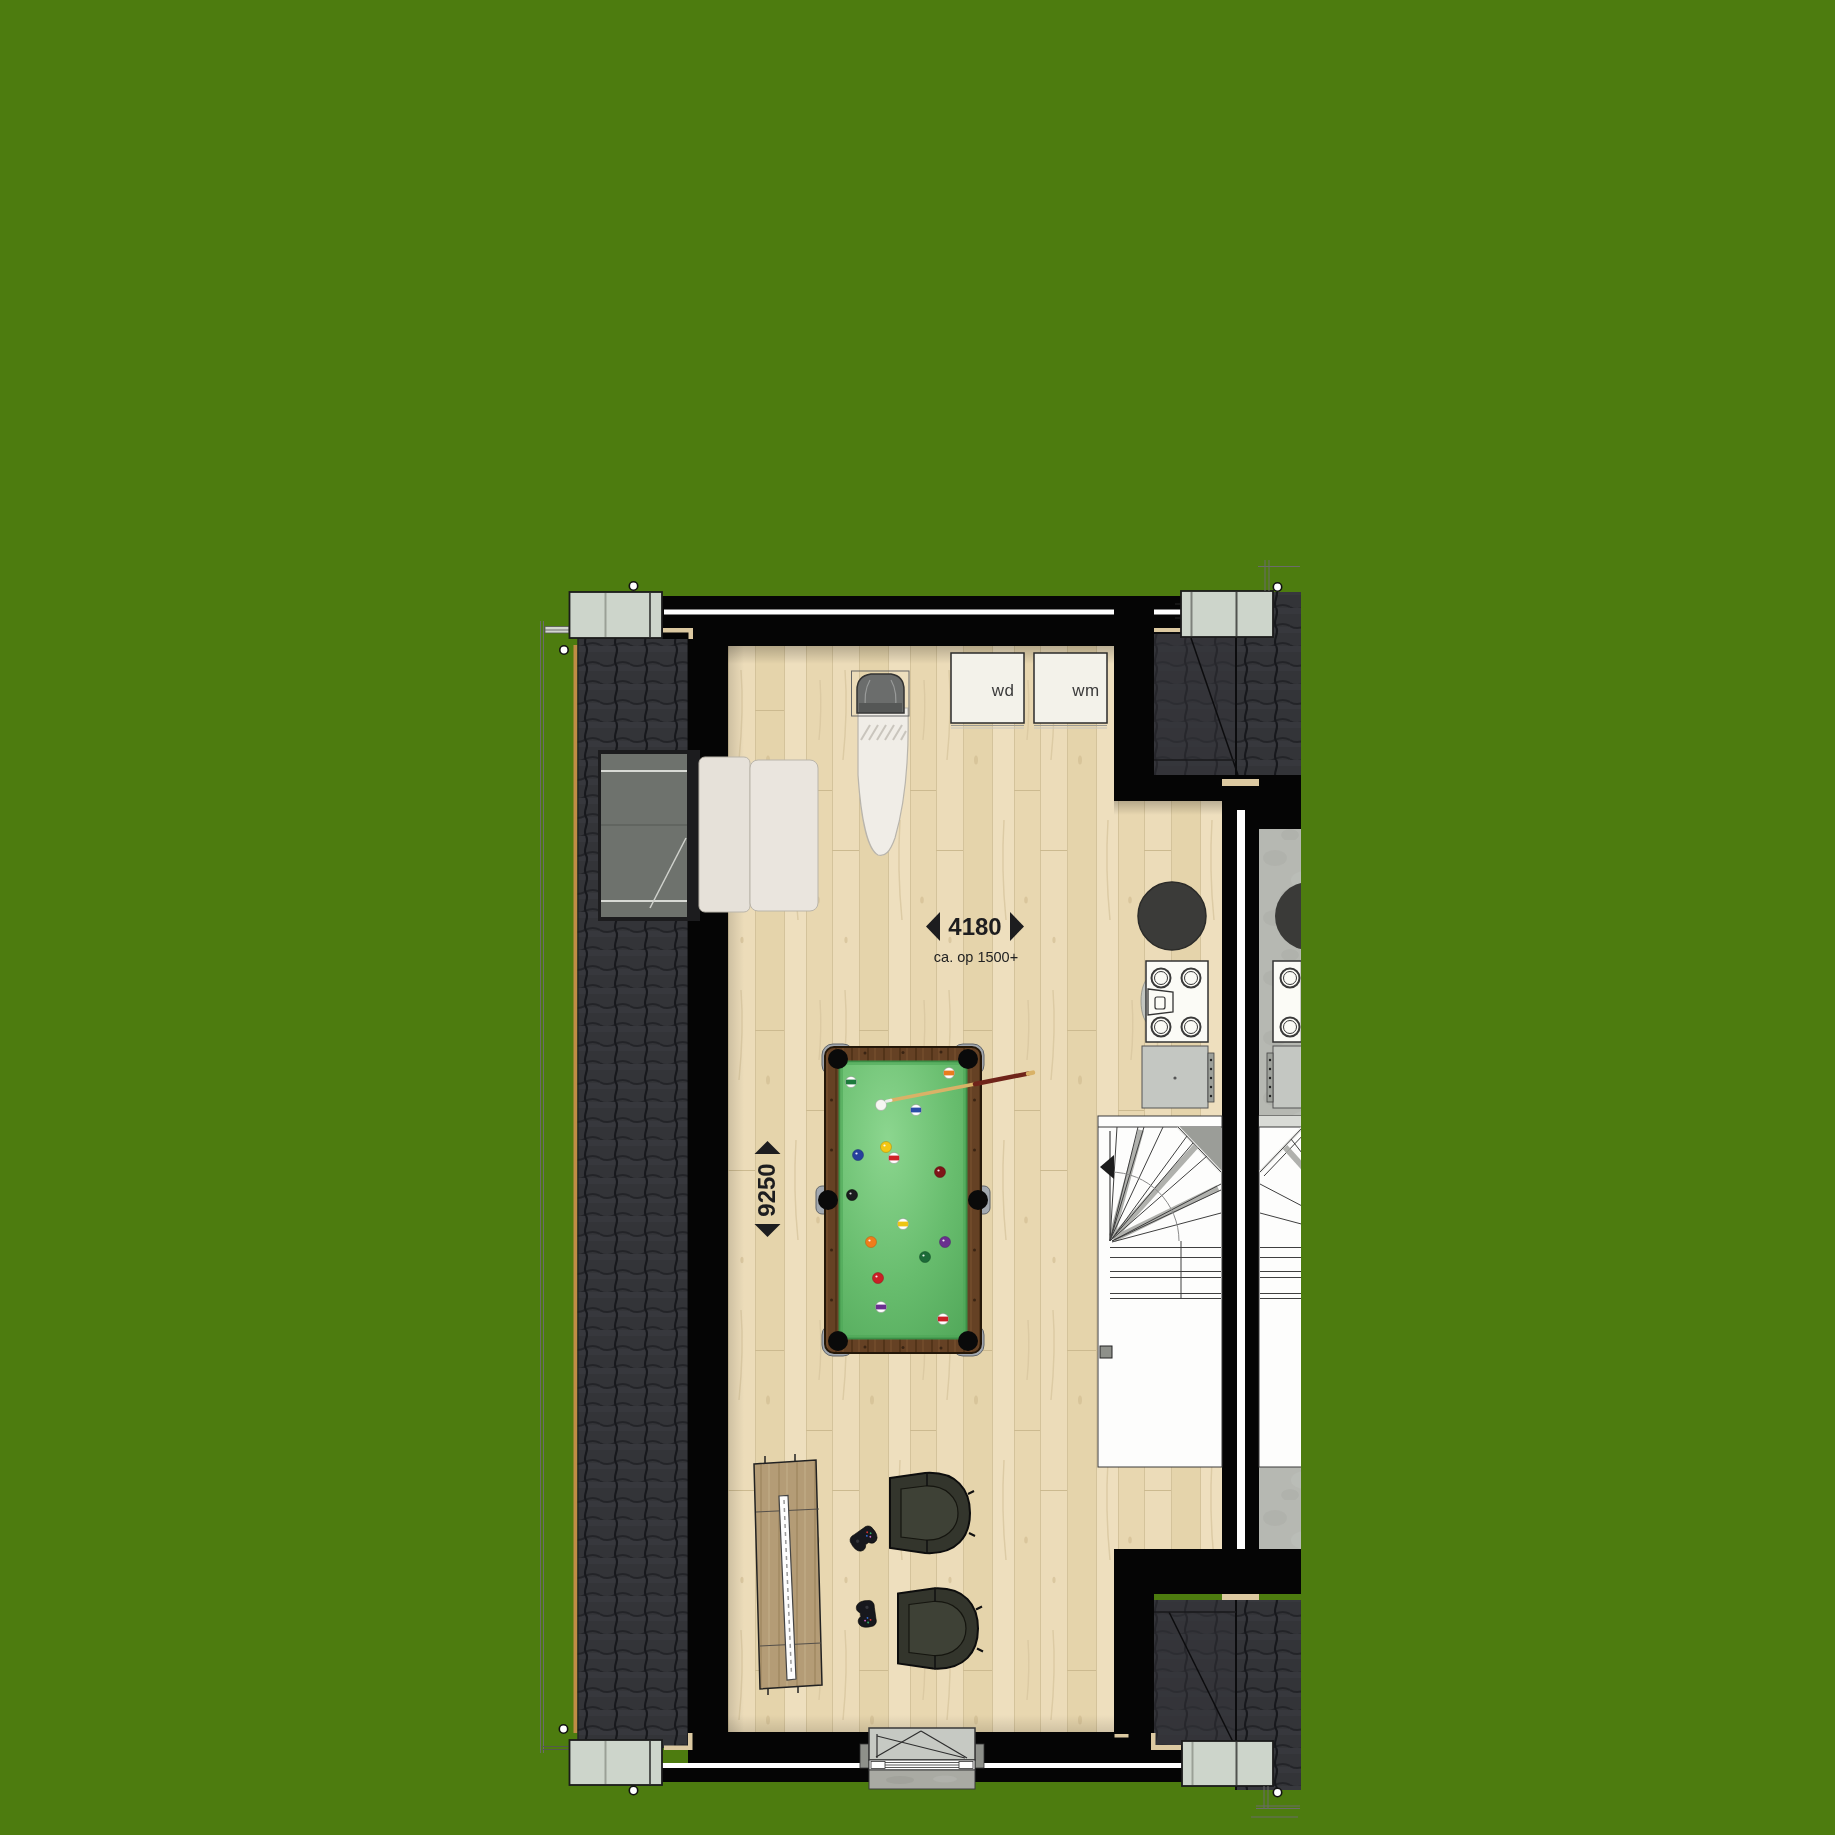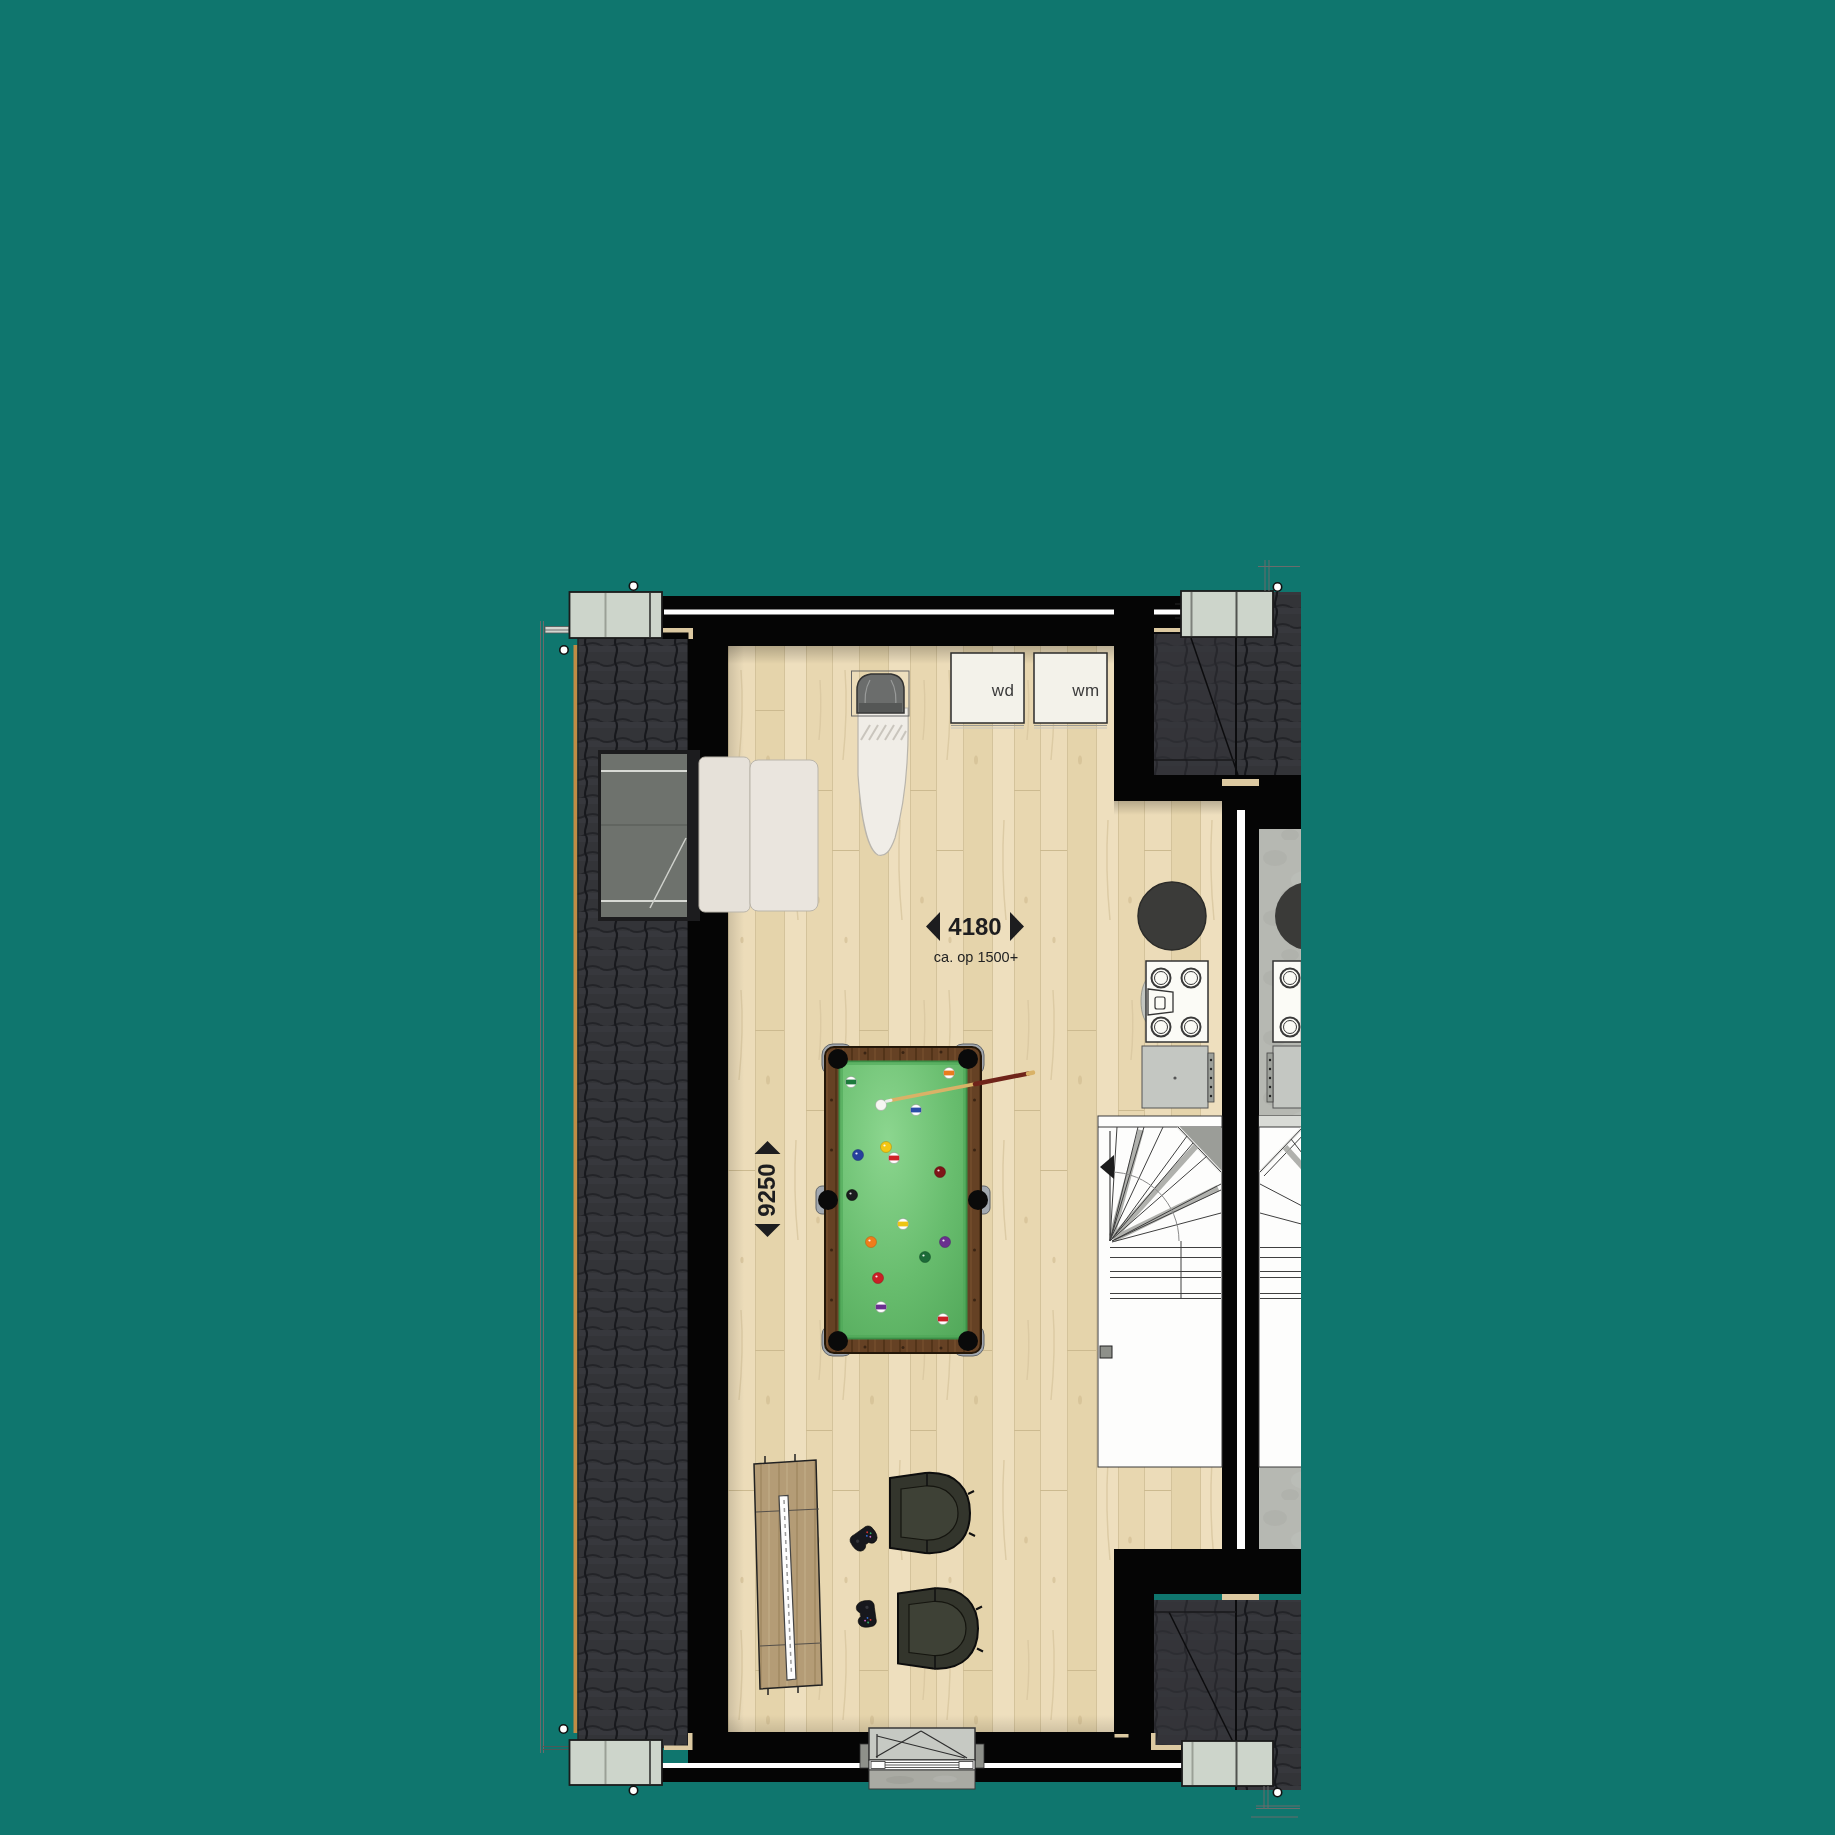--- a/index.html
+++ b/index.html
@@ -1,16 +1,16 @@
 <!DOCTYPE html>
 <html><head>
 <meta charset="utf-8">
 <style>
   html,body{margin:0;padding:0;background:#ffffff;}
-  #page{position:relative;width:1835px;height:1835px;background:#0f766e;overflow:hidden;
+  #page{position:relative;width:1835px;height:1835px;background:#4d7c0f;overflow:hidden;
         font-family:"Liberation Sans", sans-serif;}
   svg{position:absolute;left:0;top:0;}
 </style>
 </head>
 <body>
 <div id="page">
 <svg width="1835" height="1835" viewBox="0 0 1835 1835">
 <defs>
 <pattern id="wood" width="104" height="320" patternUnits="userSpaceOnUse">
  <rect width="104" height="320" fill="#e9d9b4"></rect>

